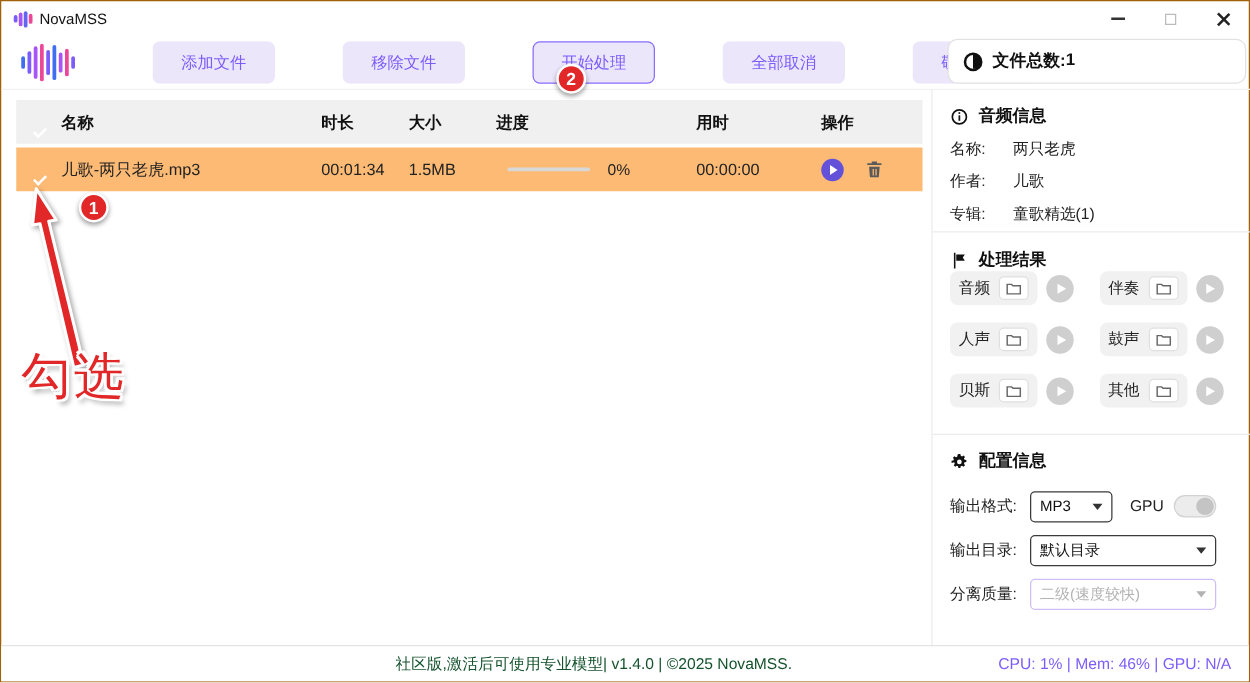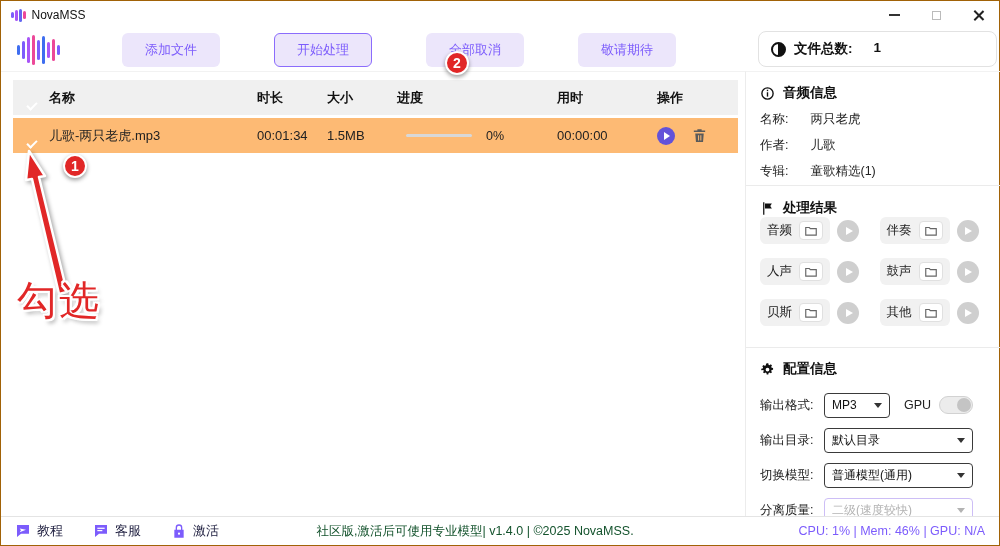--- a/index.html
+++ b/index.html
@@ -32,21 +32,21 @@
   .logo i:nth-child(5){height:20px;background:#7c5cfc;} .logo i:nth-child(6){height:28px;background:#3f6ef0;}
   .logo i:nth-child(7){height:16px;background:#a855f7;} .logo i:nth-child(8){height:22px;background:#ec4899;}
   .logo i:nth-child(9){height:10px;background:#7c5cfc;}
   .tb-buttons { display:flex; gap:54px; margin-left:36px;padding-left:26px; }
   .pbtn { background:#ece6fb; color:#7c5cfc; border:1px solid transparent; border-radius:6px; padding:7px 22px; font-size:13px; font-family:inherit; cursor:pointer; white-space:nowrap; }
   .pbtn.active { border-color:#8b6cfc; }
 
   
   .file-panel { position:absolute; top:30px; left:757px; width:239px; height:36px; border:1px solid #e2e2e2; border-radius:8px; display:flex; align-items:center; gap:8px; padding:0 12px; background:#fff; }
   .pie-icon { width:15px; height:15px; border-radius:50%; border:2px solid #111; background:linear-gradient(90deg,#fff 50%,#111 50%); }
-  .file-panel .txt { font-size:13.5px; font-weight:600; color:#111; display:flex; gap:21px; }
+  .file-panel .txt { font-size:13.5px; font-weight:600; color:#111; display:flex; gap:0; }
 
   
   .left-area { position:absolute; top:70px; left:0; width:745px; height:448px; border-right:1px solid #ececec; border-top:1px solid #f2f2f2; }
   .thead,.trow { position:absolute; left:12px; width:725px; height:35px; display:flex; align-items:center; font-size:13px; }
   .thead { top:8px; background:#f0f0f0; font-weight:bold; color:#111; }
   .trow  { top:46px; background:#fdba74; color:#222; }
   .c0{width:36px; padding-left:10px;} .c1{width:208px;} .c2{width:70px;} .c3{width:70px;}
   .c4{width:160px; display:flex; align-items:center;} .c5{width:100px;} .c6{width:81px; display:flex; align-items:center; gap:16px;}
   .checkbox { width:16px; height:16px; background:#4f46e5; border-radius:3px; position:relative; cursor:pointer; }
   .checkbox::after { content:""; position:absolute; left:3.5px; top:4px; width:8px; height:4px; border-left:2px solid #fff; border-bottom:2px solid #fff; transform:rotate(-45deg); }
@@ -136,20 +136,21 @@
         <i></i>
         <i></i>
         <i></i>
         <i></i>
         <i></i>
         <i></i>
         <i></i>
       </span>
     <div class="tb-buttons">
       <button class="pbtn">添加文件</button>
+      <button class="pbtn">移除文件</button>
       <button class="pbtn active">开始处理</button>
       <button class="pbtn">全部取消</button>
       <button class="pbtn">敬请期待</button>
     </div>
   </div>
 
   <div class="file-panel">
     <span class="pie-icon"></span>
     <span class="txt">
       <span>文件总数:</span>
@@ -312,62 +313,31 @@
           <span class="toggle"></span>
         </div>
         <div class="cfg-row">
           <span class="cfg-label">输出目录:</span>
           <div class="sel grow">
             <span>默认目录</span>
             <span class="caret"></span>
           </div>
         </div>
         <div class="cfg-row">
-          <span class="cfg-label">切换模型:</span>
-          <div class="sel grow">
-            <span>普通模型(通用)</span>
-            <span class="caret"></span>
-          </div>
-        </div>
-        <div class="cfg-row">
           <span class="cfg-label">分离质量:</span>
           <div class="sel grow disabled">
             <span>二级(速度较快)</span>
             <span class="caret"></span>
           </div>
         </div>
       </div>
     </div>
   </div>
 
   <div class="statusbar">
-    <div class="sb-left">
-      <span class="sb-item">
-        <svg viewBox="0 0 24 24" width="16" height="16">
-            <path fill="#7c5cfc" d="M3 3h18v13H9l-6 5V3z"></path>
-            <path fill="#fff" d="M7 8.2l9.5 2-9.5 3.6 2-2.8-2-2.8z"></path>
-          </svg>
-        <span class="lbl">教程</span>
-      </span>
-      <span class="sb-item">
-        <svg viewBox="0 0 24 24" width="16" height="16">
-            <path fill="#7c5cfc" d="M3 3h18v13H9l-6 5V3z"></path>
-            <rect x="6.5" y="7" width="11" height="1.8" fill="#fff"></rect>
-            <rect x="6.5" y="10.5" width="7.5" height="1.8" fill="#fff"></rect>
-          </svg>
-        <span class="lbl">客服</span>
-      </span>
-      <span class="sb-item">
-        <svg viewBox="0 0 24 24" width="16" height="16">
-            <path fill="#7c5cfc" d="M7 10V7a5 5 0 0110 0v3h2v12H5V10h2zm2 0h6V7a3 3 0 00-6 0v3z"></path>
-            <circle cx="12" cy="16" r="1.6" fill="#fff"></circle>
-          </svg>
-        <span class="lbl">激活</span>
-      </span>
-    </div>
     <span class="sb-center">社区版,激活后可使用专业模型| v1.4.0 | ©2025 NovaMSS.</span>
     <span class="sb-right">CPU: 1% | Mem: 46% | GPU: N/A</span>
   </div>
 
   <div class="overlay">
     <svg class="arrow-svg" width="120" height="320" viewBox="0 0 120 320">
       <polygon points="28,150 44,175 38,176 66,291 58,293 31,178 25,179" fill="#e12727" stroke="#fff" stroke-width="2.5" stroke-linejoin="round"></polygon>
     </svg>
     <span class="check-label">勾选</span>
     <span class="badge badge1">1</span>

